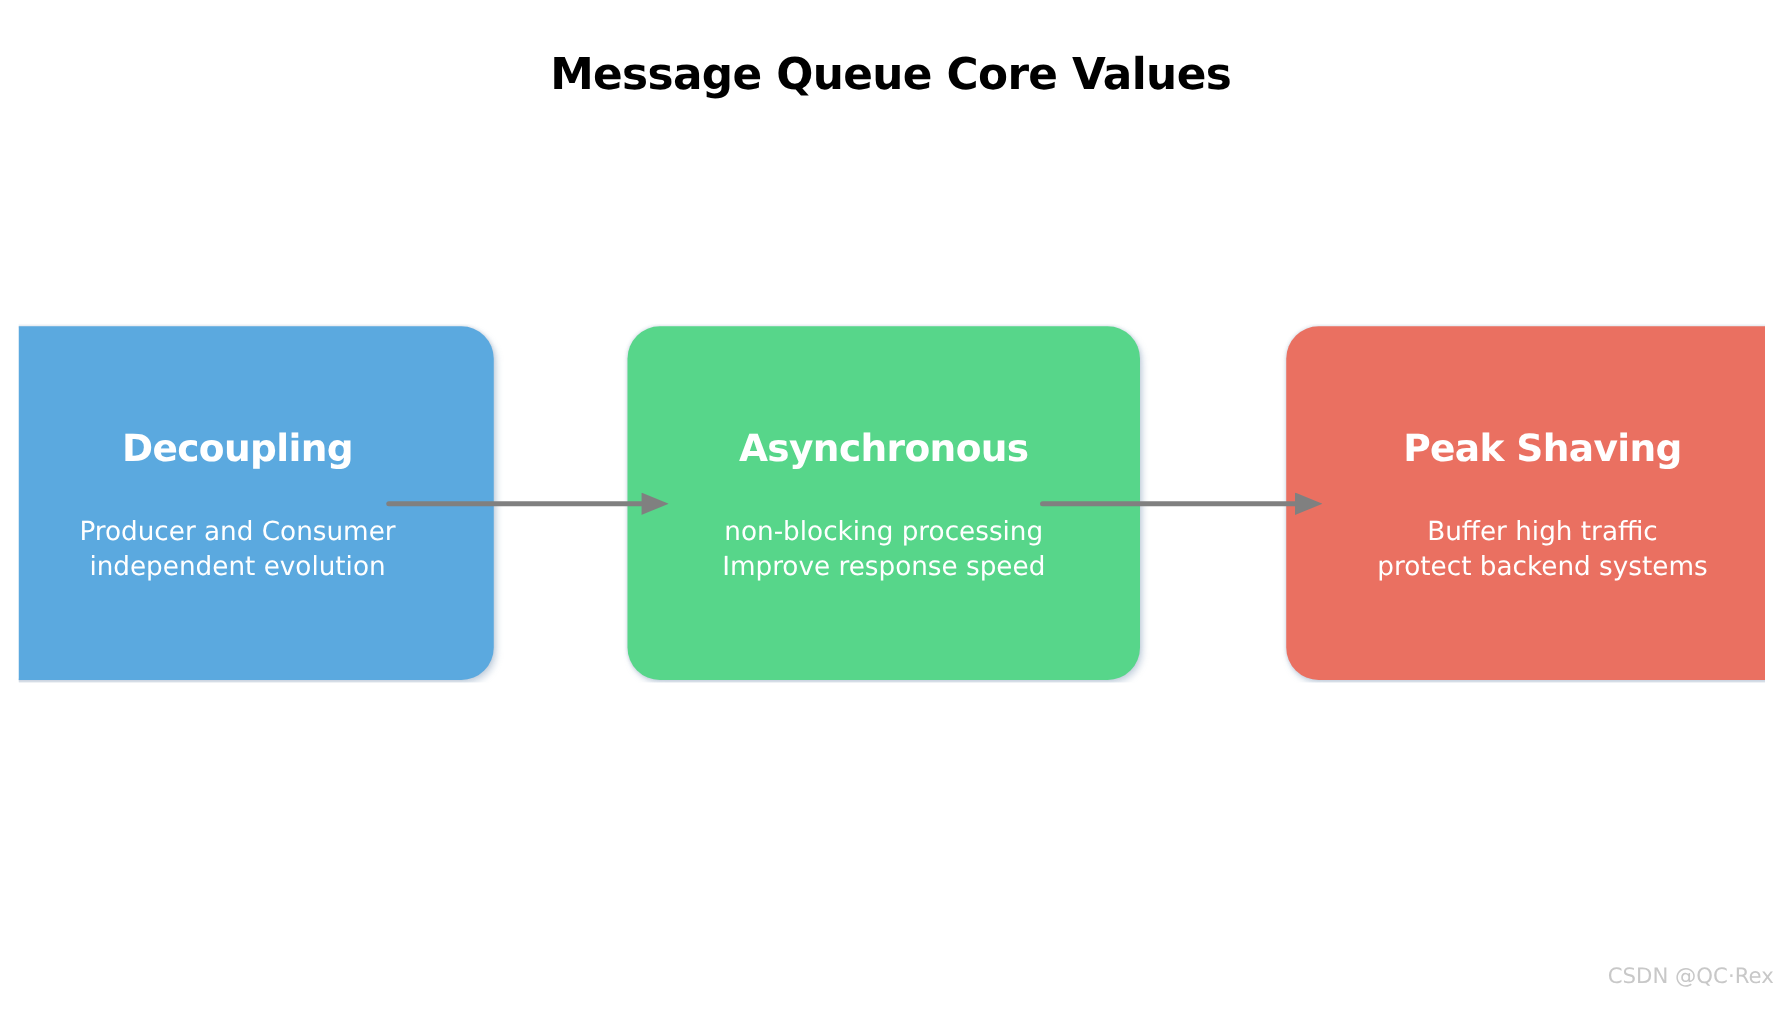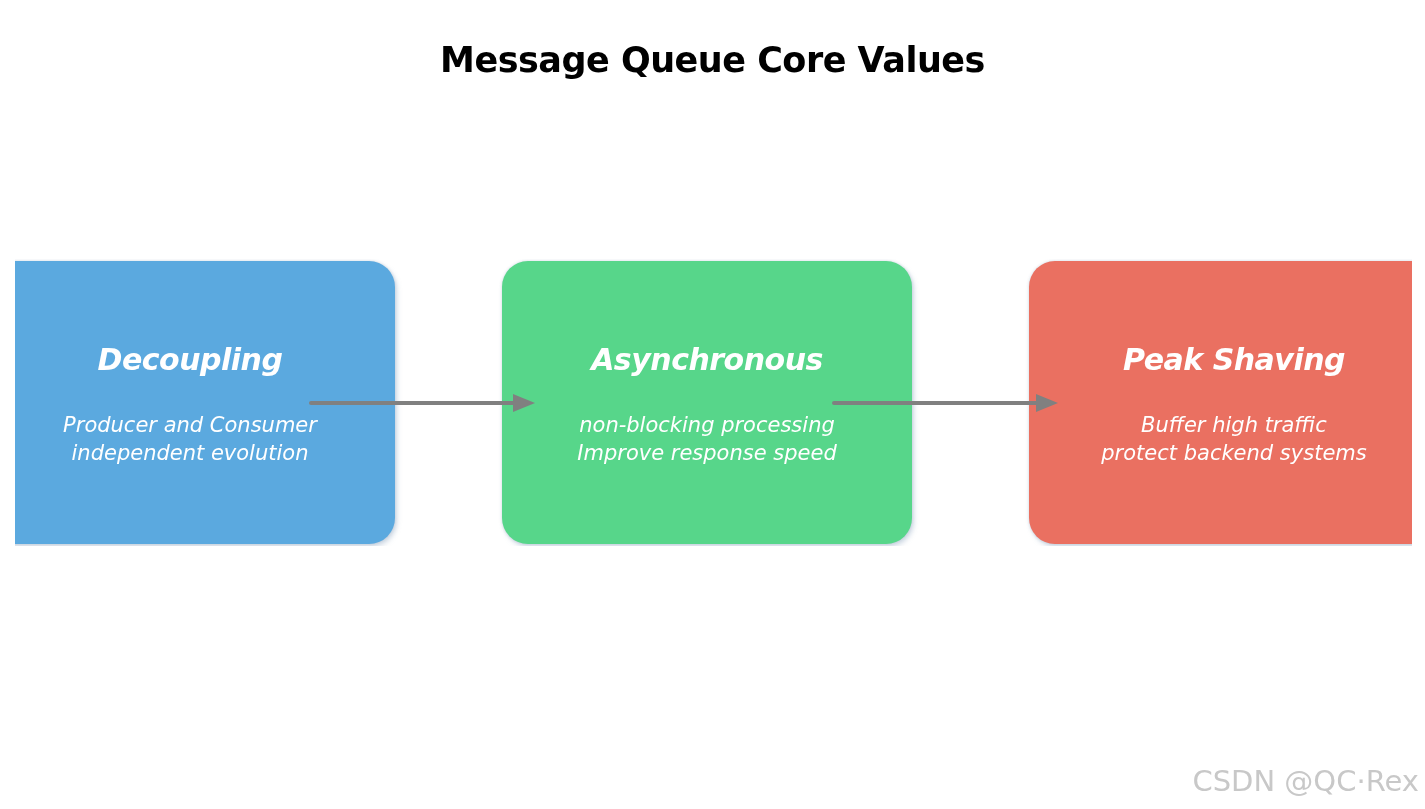--- a/index.html
+++ b/index.html
@@ -17,21 +17,20 @@
     font-size:35px;line-height:40px;
     font-weight:bold;
     letter-spacing:-0.5px;
     color:#000000;
   }
   
   .cards-clip{
     position:absolute;left:15px;top:259px;
     width:1397px;height:287px;
     overflow:hidden;
-    font-style:italic;
   }
   .card{
     position:absolute;top:2px;
     width:410px;height:283px;
     border-radius:26px;
     box-shadow:0 0 3px rgba(160,175,195,0.45), 2px 3px 5px rgba(120,150,180,0.35);
   }
   .card-0{left:-30px;}
   .card-1{left:487px;}
   .card-2{left:1014px;}
@@ -62,21 +61,21 @@
     background:#808080;
   }
   .arrow-head{
     position:absolute;right:0;top:0;
     width:22px;height:18px;
     clip-path:polygon(0 0,100% 50%,0 100%);
     background:#808080;
   }
   .watermark{
     position:absolute;top:766px;right:6px;
-    font-size:29px;line-height:30px;
+    font-size:17px;line-height:30px;
     color:#c8c8c8;
     text-shadow:1px 1px 1px rgba(255,255,255,0.9);
   }
 </style>
 </head>
 <body>
 
 <div class="page">
 
   <h1 class="page-title">Message Queue Core Values</h1>

